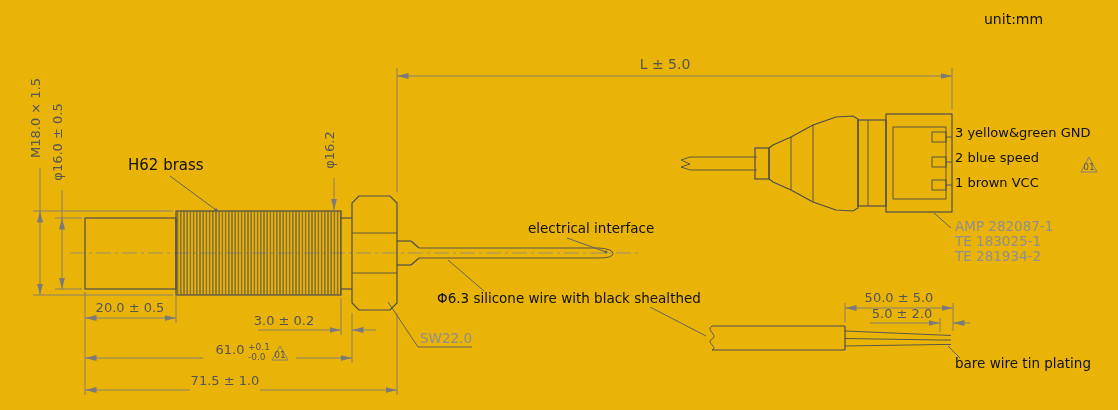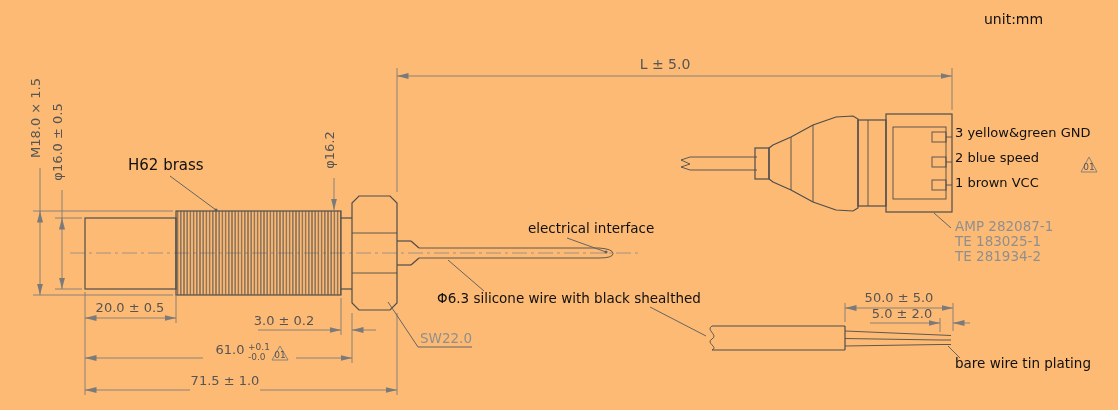--- a/index.html
+++ b/index.html
@@ -1,16 +1,16 @@
 <!DOCTYPE html>
 <html><head>
 <meta charset="utf-8">
 <style>
   html,body{margin:0;padding:0;background:#ffffff;}
-  .stage{position:relative;width:1118px;height:410px;background:#fdba74;overflow:hidden;}
+  .stage{position:relative;width:1118px;height:410px;background:#eab308;overflow:hidden;}
   svg{display:block;}
   svg text{font-family:"DejaVu Sans","Liberation Sans",sans-serif;}
   .part{stroke:#4d4d4d;stroke-width:1.2;fill:none;}
   .thin{stroke:#4d4d4d;stroke-width:0.9;fill:none;}
   .dim{stroke:#7a7a7a;stroke-width:0.9;fill:none;}
   .leader{stroke:#5f5f5f;stroke-width:0.95;fill:none;}
   .cl{stroke:#8a8a8a;stroke-width:0.8;stroke-dasharray:15 4 3 4;fill:none;}
   .t-dim{fill:#555555;font-size:13px;}
   .t-dim-lg{fill:#555555;font-size:14px;}
   .t-lbl{fill:#101010;font-size:13.5px;}

